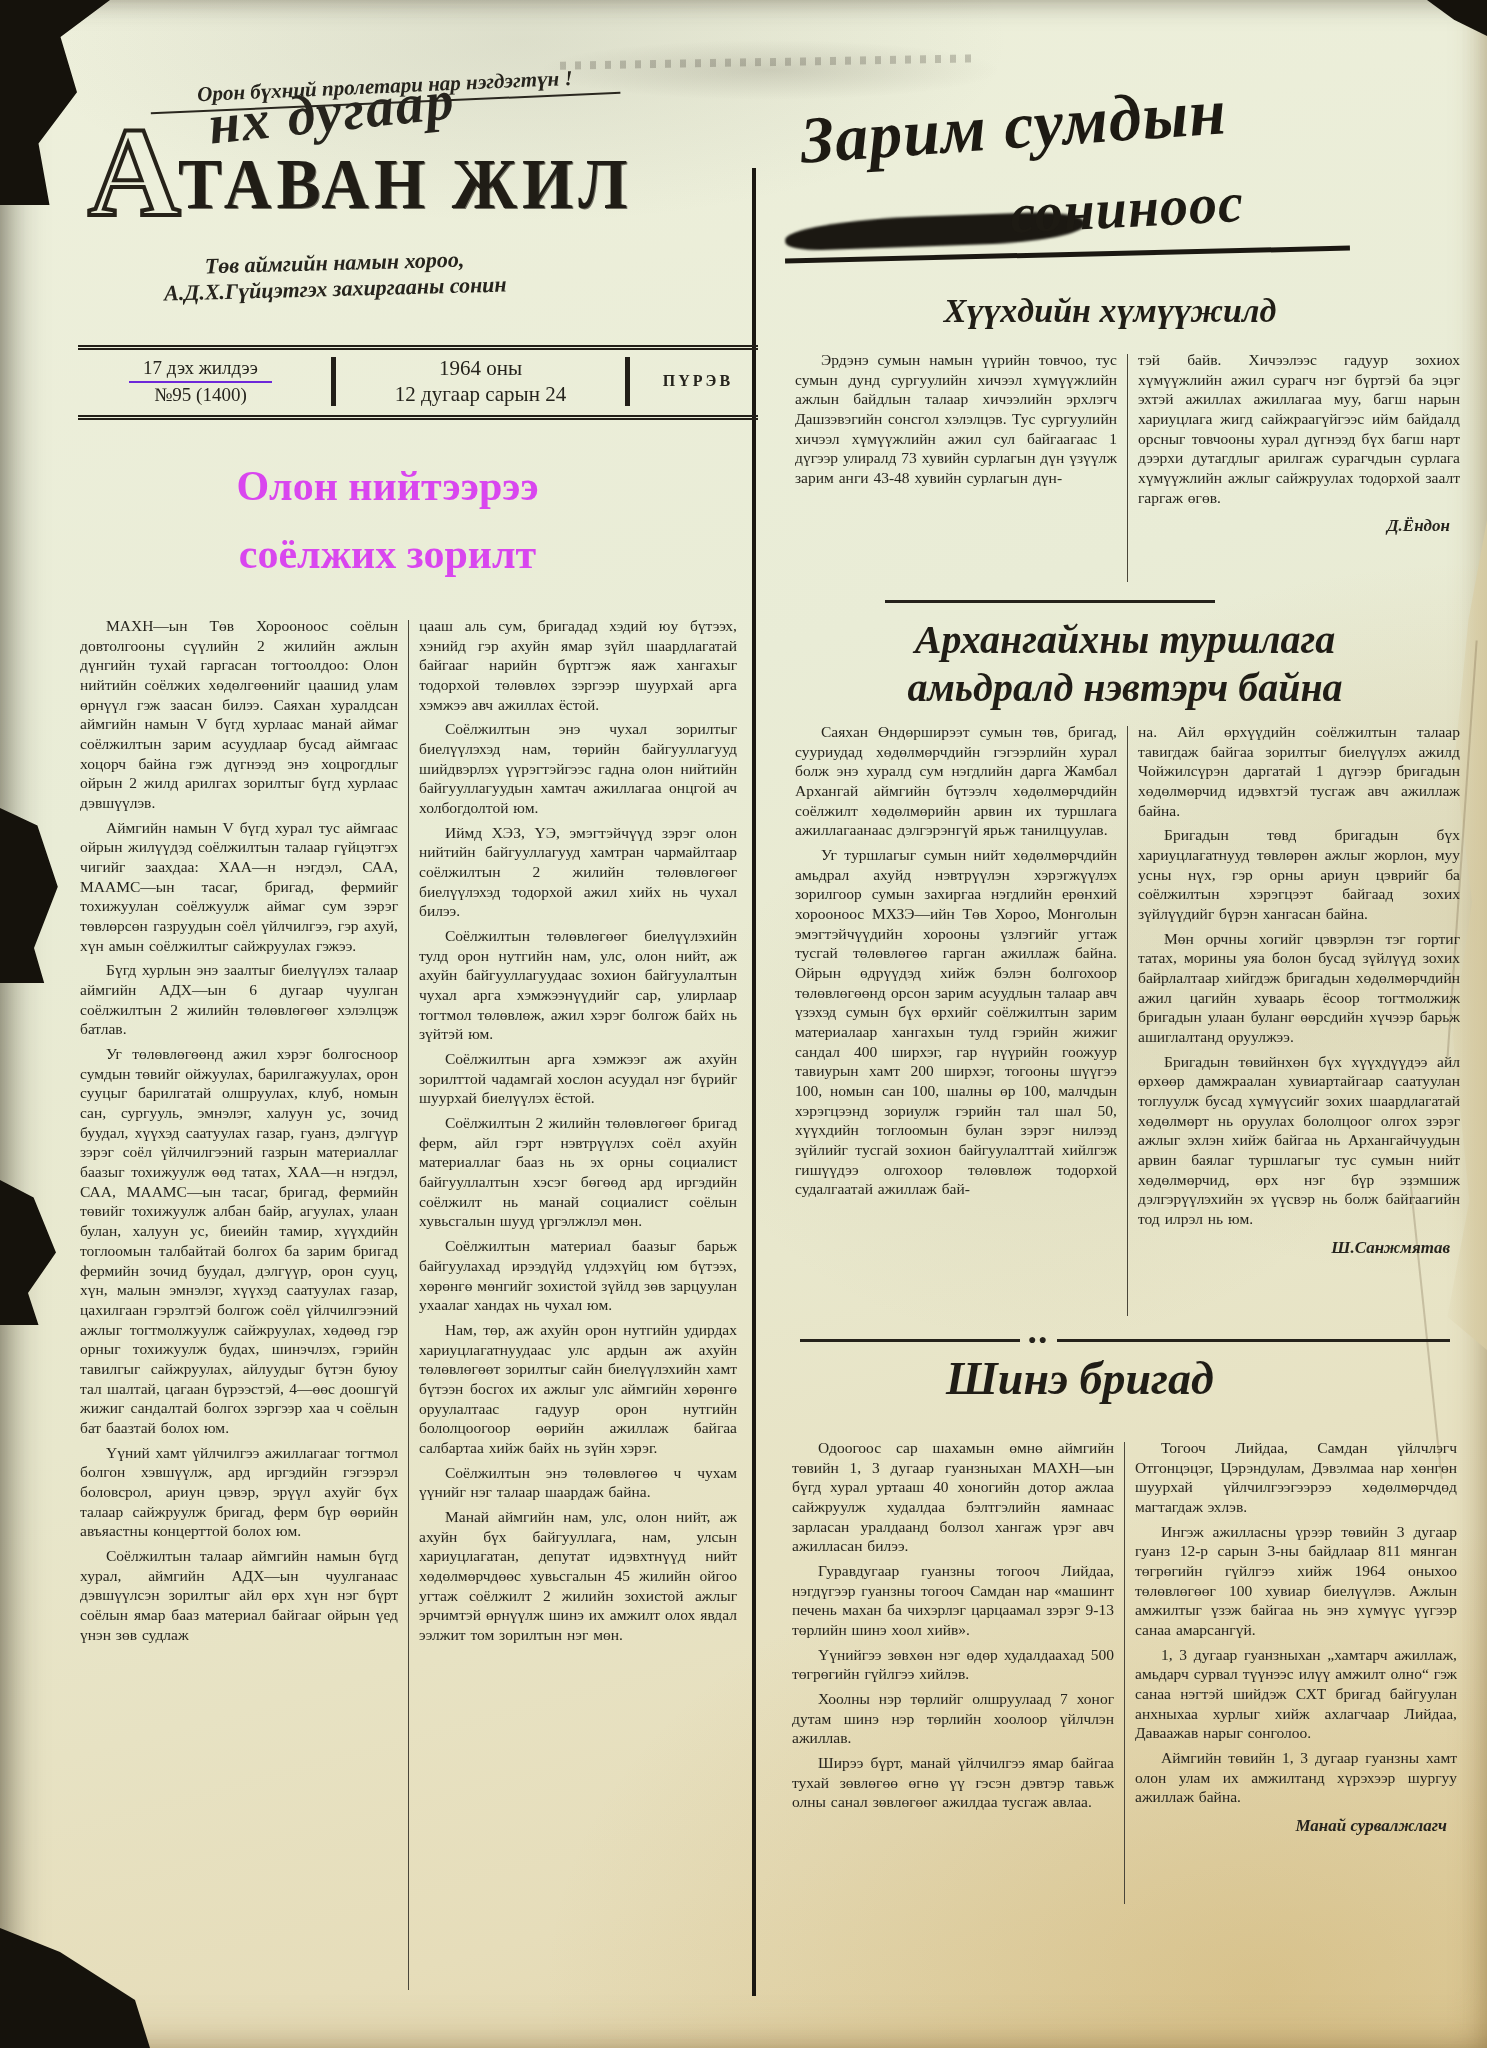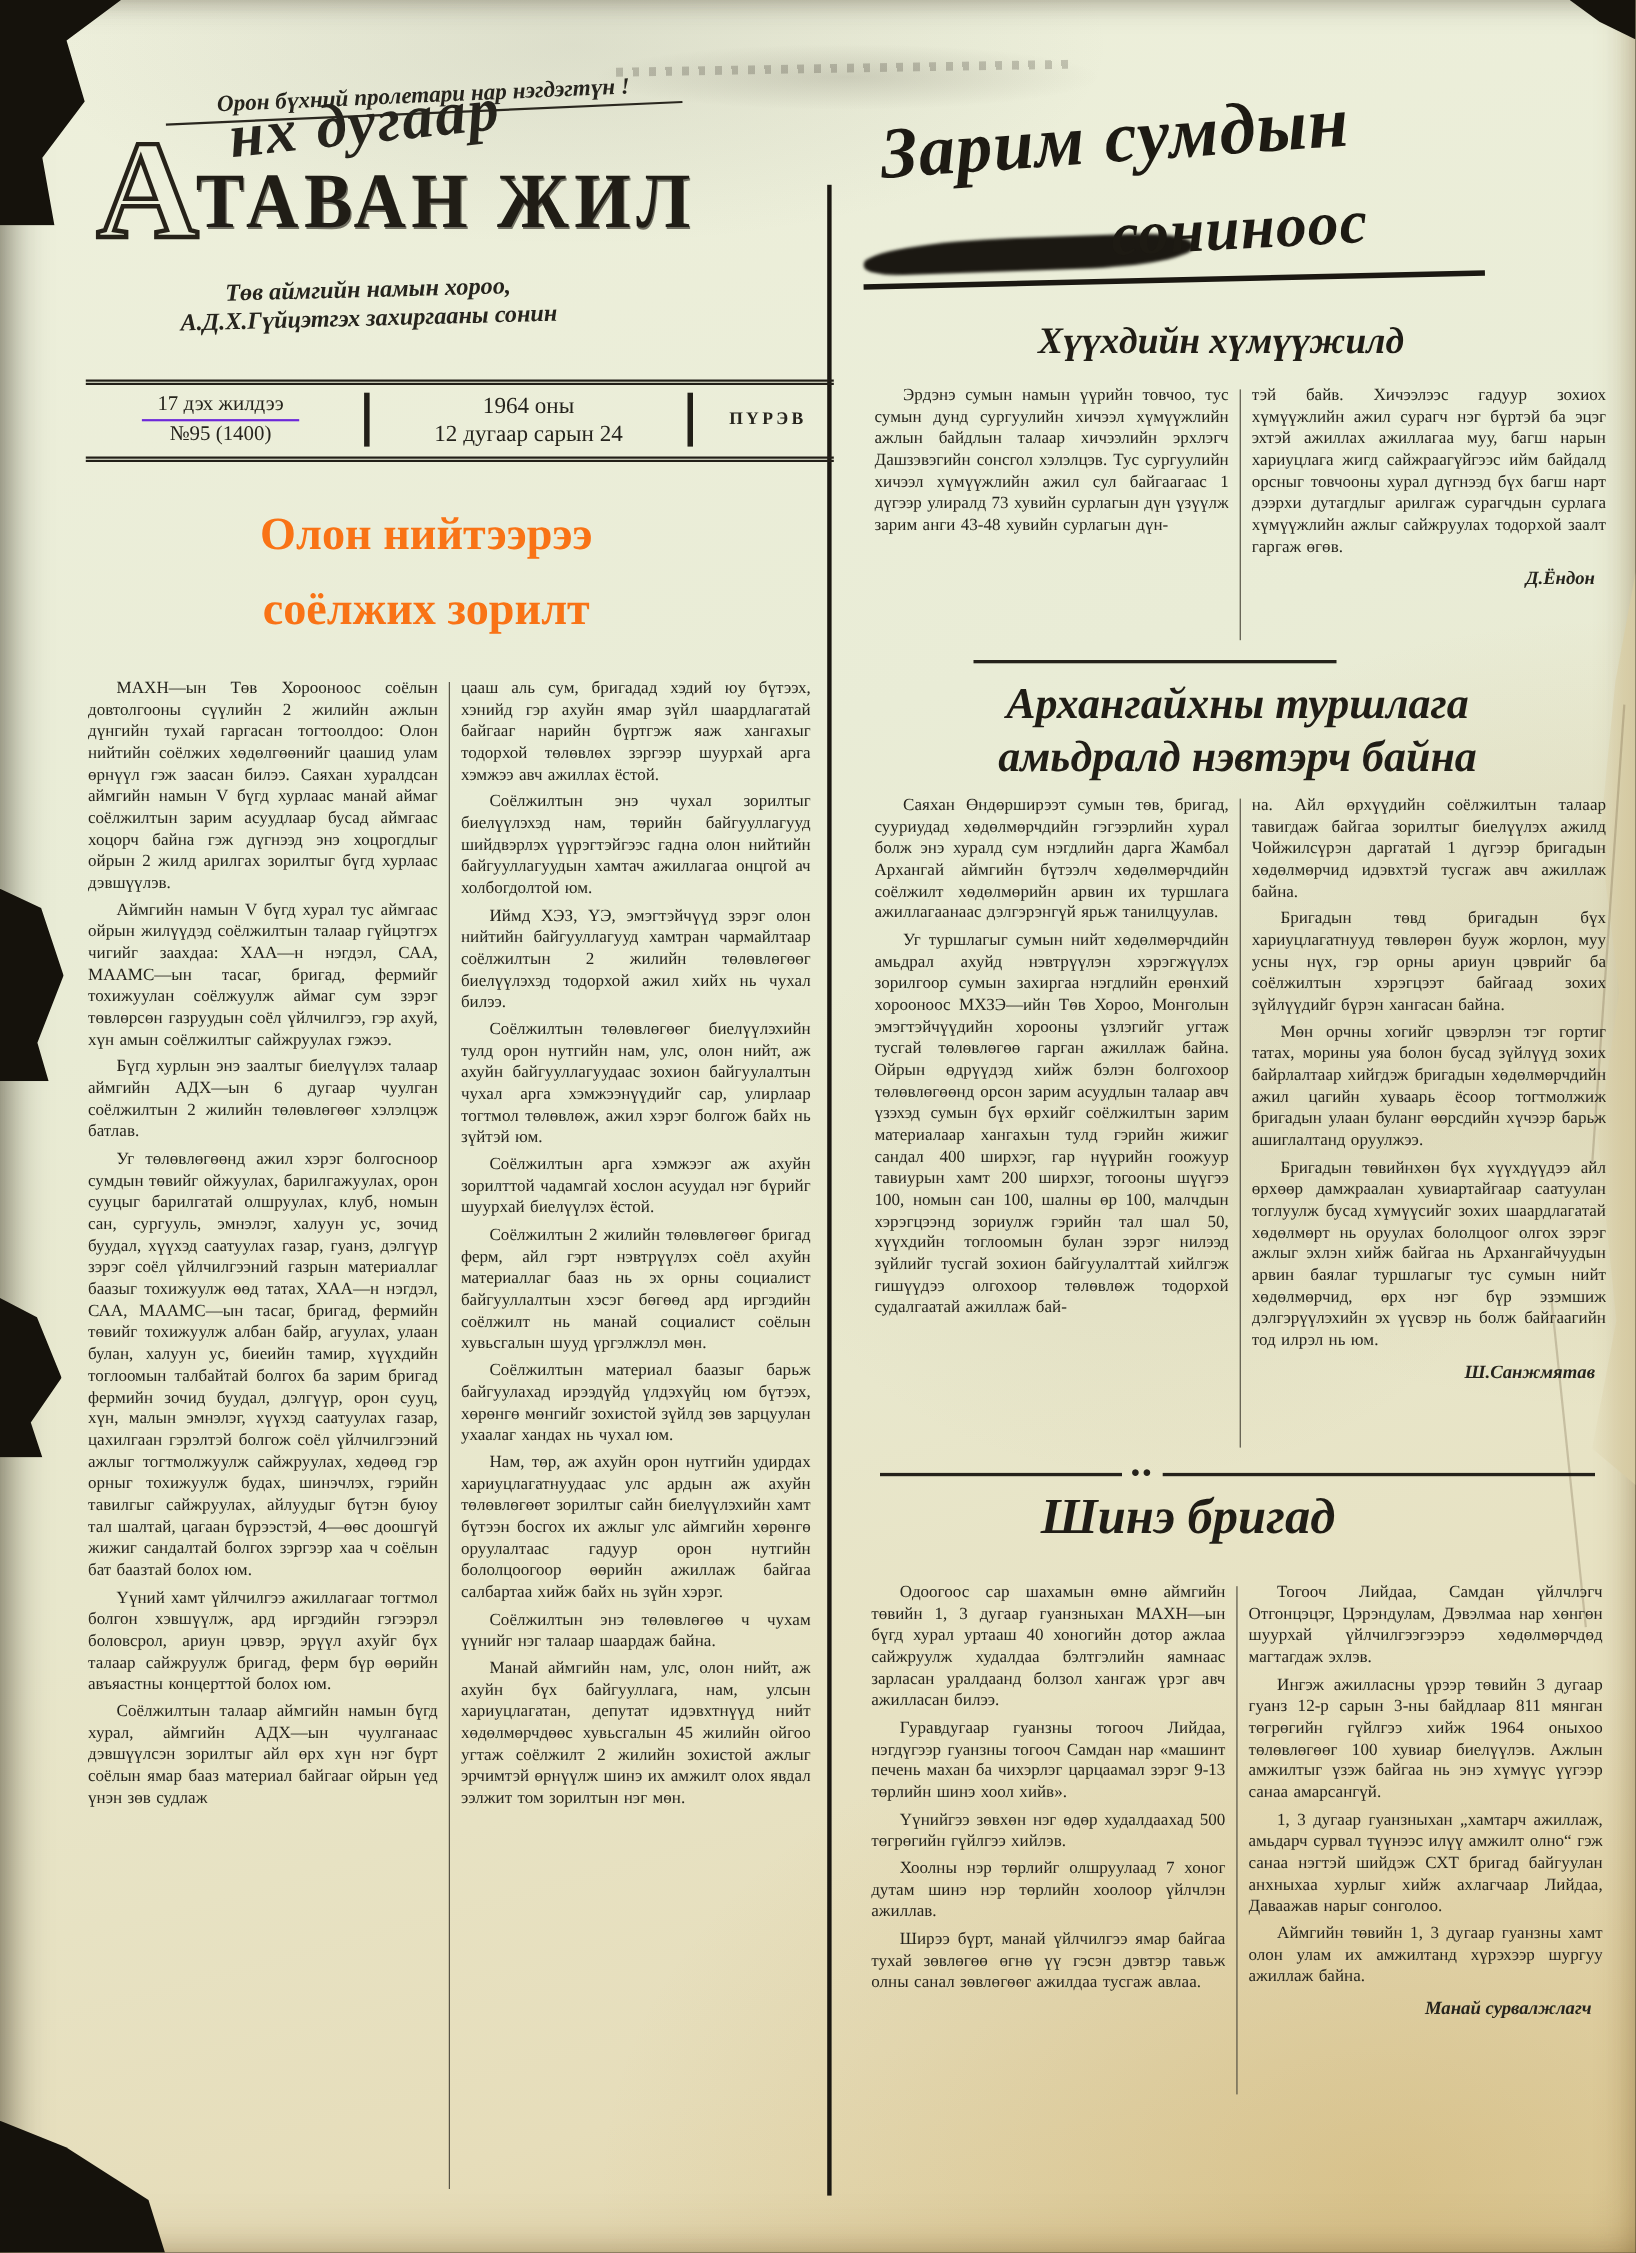--- a/index.html
+++ b/index.html
@@ -33,21 +33,21 @@
         text-align:center;transform:rotate(-1.5deg);}
   
   .info-bar{border-top:5px double #221f18;border-bottom:5px double #221f18;
         display:flex;align-items:stretch;padding:5px 0 7px;}
   .info-cell{display:flex;flex-direction:column;justify-content:center;align-items:center;
         font-size:19px;line-height:1.25;}
   .info-cell .u{border-bottom:2px solid #6d28d9;padding:0 14px 1px;}
   .vbar{width:5px;background:#221f18;margin:2px 8px;}
   .weekday{font-size:16px;letter-spacing:3px;font-weight:bold;}
   
-  .head-left{font-weight:bold;font-size:42px;line-height:1.62;text-align:center;color:#f97316;}
+  .head-left{font-weight:bold;font-size:42px;line-height:1.62;text-align:center;color:#d946ef;}
   .script-big{font-style:italic;font-weight:bold;letter-spacing:1px;color:#1d1a13;white-space:nowrap;}
   .ital-head{font-style:italic;font-weight:bold;text-align:center;color:#201d16;}
   
   .cols{display:flex;}
   .col{flex:1 1 0;overflow:hidden;}
   .colrule{width:0;border-left:1px solid #4a463a;margin:4px 10px;}
   .plist{overflow:hidden;}
   .para{margin:0 0 5px;text-indent:26px;text-align:justify;
         font-size:15.5px;line-height:1.27;word-spacing:1px;}
   .para.cont{text-indent:0;}
@@ -181,21 +181,21 @@
     <div class="col">
       <div class="plist" style="max-height:598px;">
           <p class="para">Саяхан Өндөрширээт сумын төв, бригад, сууриудад хөдөлмөрчдийн гэгээрлийн хурал болж энэ хуралд сум нэгдлийн дарга Жамбал Архангай аймгийн бүтээлч хөдөлмөрчдийн соёлжилт хөдөлмөрийн арвин их туршлага ажиллагаанаас дэлгэрэнгүй ярьж танилцуулав.</p>
           <p class="para">Уг туршлагыг сумын нийт хөдөлмөрчдийн амьдрал ахуйд нэвтрүүлэн хэрэгжүүлэх зорилгоор сумын захиргаа нэгдлийн ерөнхий хорооноос МХЗЭ—ийн Төв Хороо, Монголын эмэгтэйчүүдийн хорооны үзлэгийг угтаж тусгай төлөвлөгөө гарган ажиллаж байна. Ойрын өдрүүдэд хийж бэлэн болгохоор төлөвлөгөөнд орсон зарим асуудлын талаар авч үзэхэд сумын бүх өрхийг соёлжилтын зарим материалаар хангахын тулд гэрийн жижиг сандал 400 ширхэг, гар нүүрийн гоожуур тавиурын хамт 200 ширхэг, тогооны шүүгээ 100, номын сан 100, шалны өр 100, малчдын хэрэгцээнд зориулж гэрийн тал шал 50, хүүхдийн тоглоомын булан зэрэг нилээд зүйлийг тусгай зохион байгуулалттай хийлгэж гишүүдээ олгохоор төлөвлөж тодорхой судалгаатай ажиллаж бай-</p>
         </div>
     </div>
     <div class="colrule"></div>
     <div class="col">
       <div class="plist" style="max-height:552px;">
           <p class="para cont">на. Айл өрхүүдийн соёлжилтын талаар тавигдаж байгаа зорилтыг биелүүлэх ажилд Чойжилсүрэн даргатай 1 дүгээр бригадын хөдөлмөрчид идэвхтэй тусгаж авч ажиллаж байна.</p>
-          <p class="para">Бригадын төвд бригадын бүх хариуцлагатнууд төвлөрөн бууж жорлон, муу усны нүх, гэр орны ариун цэврийг ба соёлжилтын хэрэгцээт байгаад зохих зүйлүүдийг бүрэн хангасан байна.</p>
+          <p class="para">Бригадын төвд бригадын бүх хариуцлагатнууд төвлөрөн ажлыг жорлон, муу усны нүх, гэр орны ариун цэврийг ба соёлжилтын хэрэгцээт байгаад зохих зүйлүүдийг бүрэн хангасан байна.</p>
           <p class="para">Мөн орчны хогийг цэвэрлэн тэг гортиг татах, морины уяа болон бусад зүйлүүд зохих байрлалтаар хийгдэж бригадын хөдөлмөрчдийн ажил цагийн хуваарь ёсоор тогтмолжиж бригадын улаан буланг өөрсдийн хүчээр барьж ашиглалтанд оруулжээ.</p>
           <p class="para">Бригадын төвийнхөн бүх хүүхдүүдээ айл өрхөөр дамжраалан хувиартайгаар саатуулан тоглуулж бусад хүмүүсийг зохих шаардлагатай хөдөлмөрт нь оруулах бололцоог олгох зэрэг ажлыг эхлэн хийж байгаа нь Архангайчуудын арвин баялаг туршлагыг тус сумын нийт хөдөлмөрчид, өрх нэг бүр эзэмшиж дэлгэрүүлэхийн эх үүсвэр нь болж байгаагийн тод илрэл нь юм.</p>
         </div>
       <div class="byline">Ш.Санжмятав</div>
     </div>
   </div>
   <div class="fancy-rule abs" style="left:800px;top:1332px;width:650px;">
     <div class="seg" style="max-width:220px;"></div>
     <div class="dots">●●</div>
     <div class="seg"></div>

